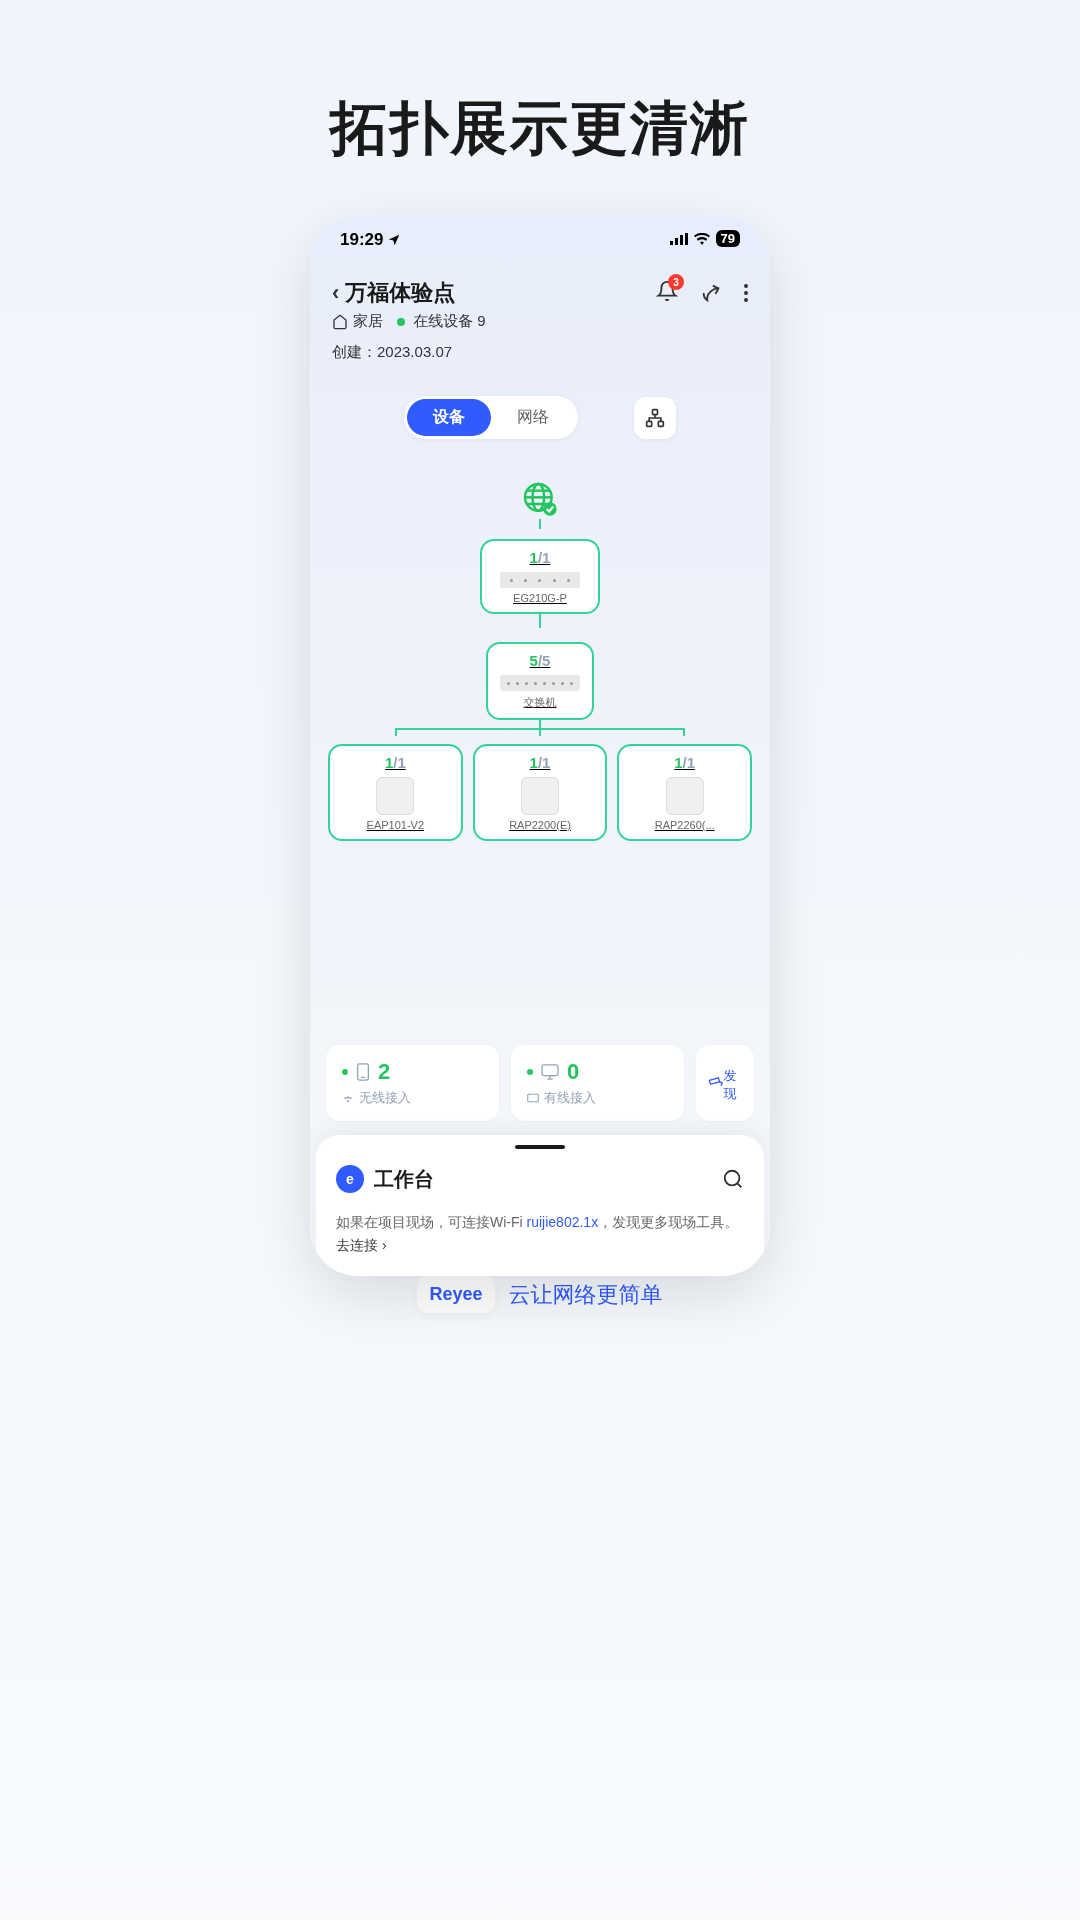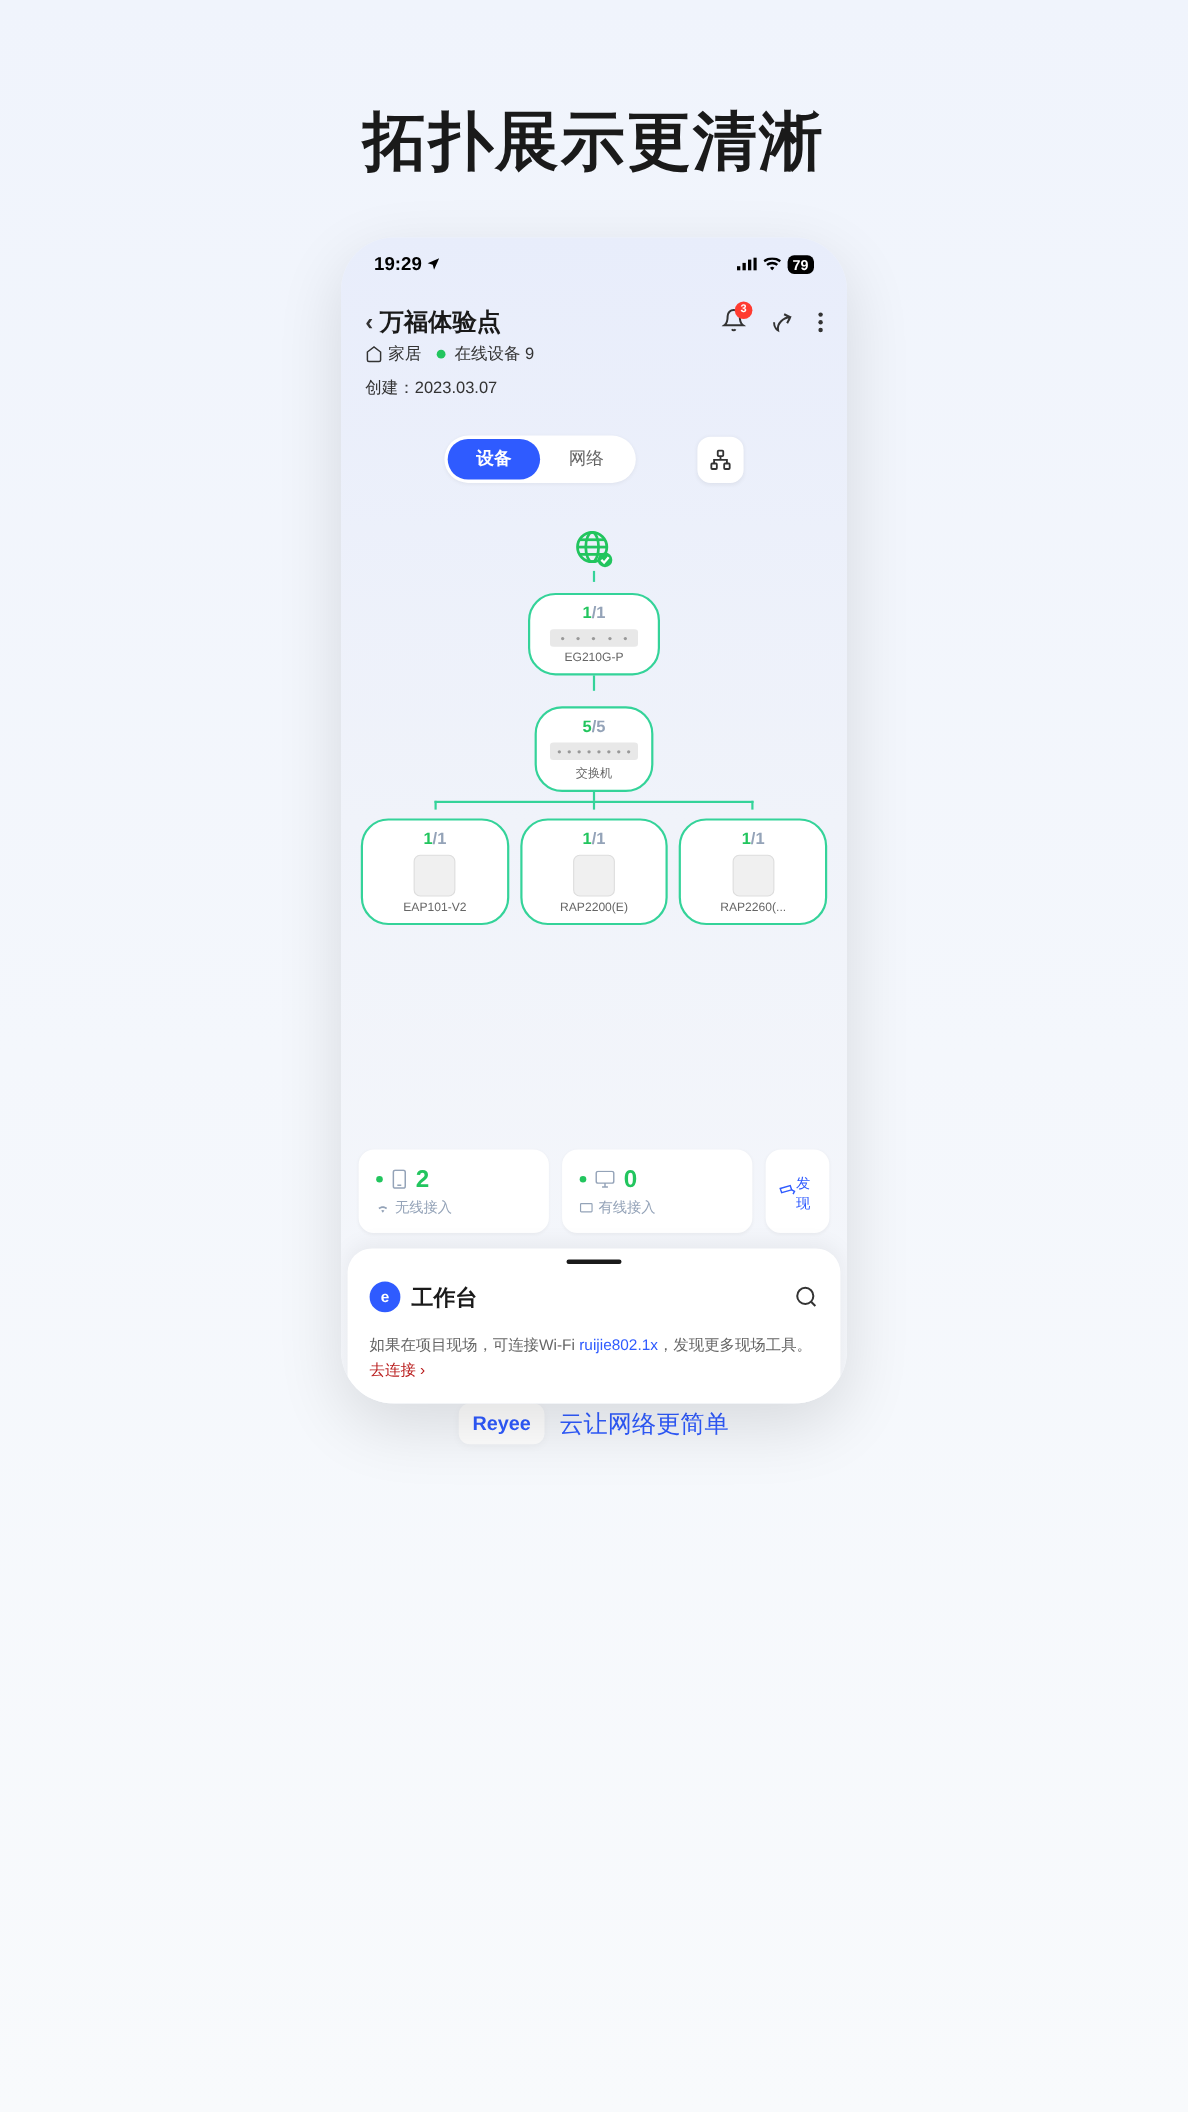--- a/index.html
+++ b/index.html
@@ -28,21 +28,21 @@
       border-radius: 48px;
       box-shadow: 0 20px 60px rgba(0,0,0,0.12);
       overflow: hidden;
       position: relative;
       display: flex;
       flex-direction: column;
     }
     .status-bar {
       display: flex;
       justify-content: space-between;
-      align-items: center;
+      align-items: flex-start;
       padding: 14px 30px 10px;
       font-size: 17px;
       font-weight: 600;
       color: #000;
     }
     .status-left { display: flex; align-items: center; gap: 4px; }
     .status-right { display: flex; align-items: center; gap: 6px; }
     .battery-pill {
       background: #000;
       color: #fff;
@@ -140,24 +140,25 @@
     }
     .globe-icon {
       width: 40px;
       height: 40px;
       margin: 0 auto;
       display: block;
     }
     .node-box {
       background: #fff;
       border: 2px solid #34d399;
-      border-radius: 25px;
+      border-radius: 14px;
       padding: 8px 6px;
       text-align: center;
       position: relative;
+      text-decoration: underline;
     }
     .node-count { font-size: 15px; font-weight: 600; }
     .node-count .online { color: #22c55e; }
     .node-count .total { color: #94a3b8; }
     .node-device {
       width: 80px;
       height: 16px;
       background: #e8e8e8;
       border-radius: 3px;
       margin: 6px auto 4px;
@@ -232,21 +233,21 @@
       color: #fff; font-size: 14px; font-weight: 600;
     }
     .sheet-title { font-size: 20px; font-weight: 600; color: #1a1a1a; }
     .sheet-tip {
       margin-top: 18px;
       font-size: 14px;
       color: #666;
       line-height: 1.6;
     }
     .sheet-tip .wifi { color: #2f5bff; }
-    .sheet-tip .link { color: #b91c1c; cursor: pointer; }
+    .sheet-tip .link { color: #404040; cursor: pointer; }
     .footer {
       display: flex;
       align-items: center;
       justify-content: center;
       gap: 14px;
     }
     .footer-logo {
       background: #fff;
       border-radius: 10px;
       padding: 8px 12px;

